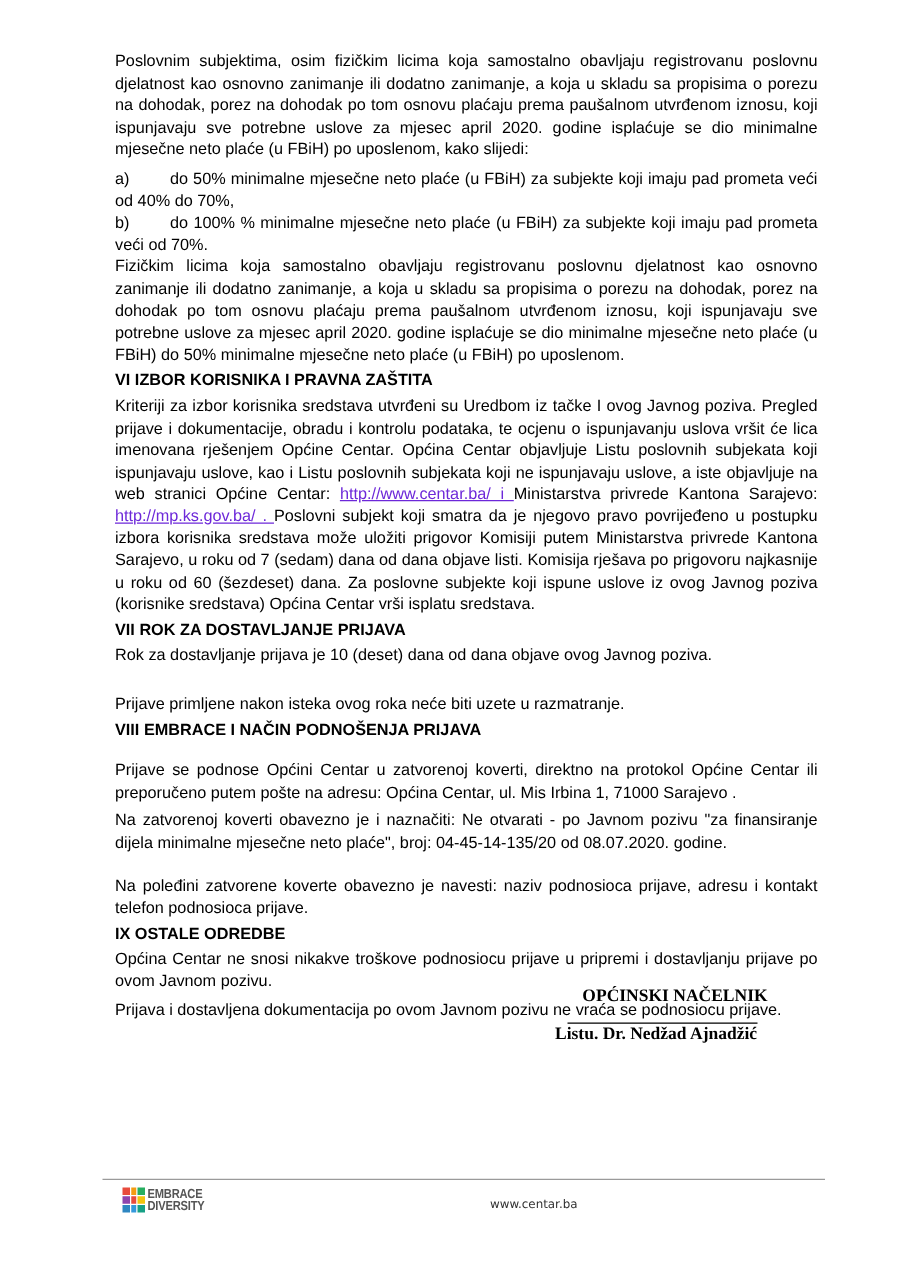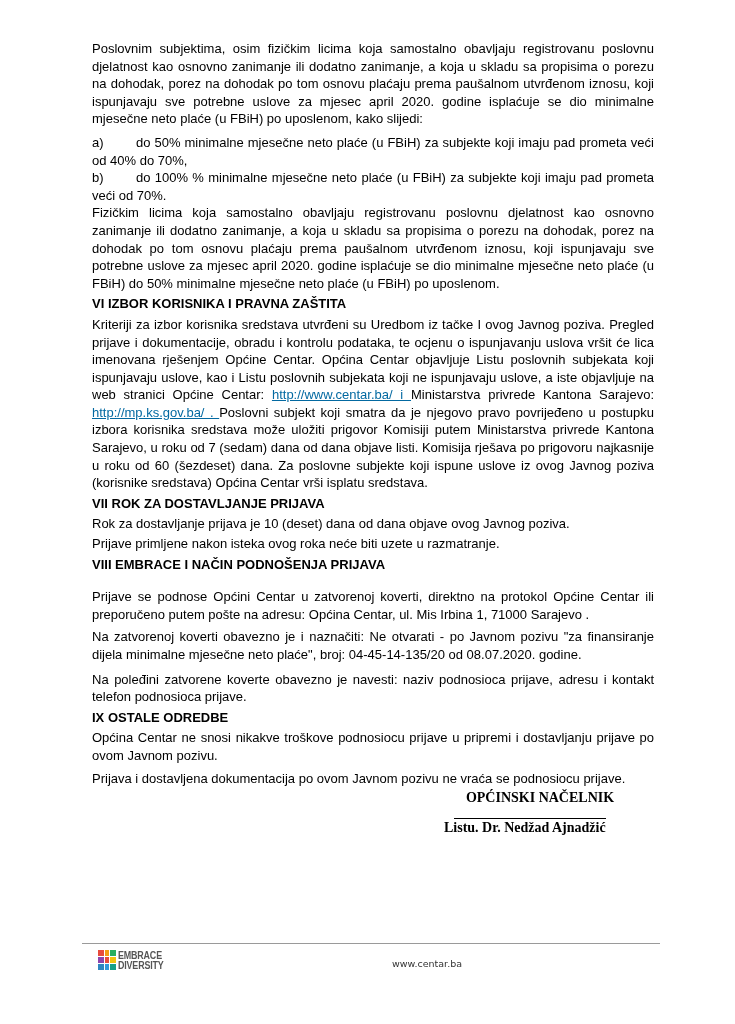--- a/index.html
+++ b/index.html
@@ -4,21 +4,21 @@
 <style>
   html, body { margin: 0; padding: 0; background: #ffffff; }
   body { width: 735px; height: 1024px; position: relative; overflow: hidden; }
   .page {
     position: absolute; left: 92px; top: 40px; width: 562px;
     font-family: Liberation Sans, sans-serif; font-size: 13px; line-height: 17.6px; color: #000;
   }
   .p { text-align: justify; margin: 0; }
   .gap { margin-top: 6px; }
   .h { font-weight: bold; margin: 3px 0 0 0; }
-  a.link { color: #0369a1; text-decoration: underline; }
+  a.link { color: #6d28d9; text-decoration: underline; }
   .sig { position: absolute; left: 440px; top: 790px; width: 190px;
     font-family: "Liberation Serif", serif; font-size: 14px; font-weight: bold; color: #000; }
   .sig-title { text-align: center; padding-left: 10px; }
   .sig-line { margin: 12px 0 0 14px; width: 152px; border-top: 1px solid #000; }
   .sig-name { margin-top: 1px; padding-left: 4px; }
   .footer-line { position: absolute; left: 82px; top: 943px; width: 578px; height: 1px; background: #9a9a9a; }
   .logo { position: absolute; left: 98px; top: 950px; display: flex; align-items: flex-start; }
   .logo-mark { display: grid; grid-template-columns: 6px 4px 6px; grid-template-rows: 6px 6px 6px; gap: 1px; margin-right: 2px; }
   .logo-text { font-family: "Liberation Sans", sans-serif; font-size: 10.5px; line-height: 10px; color: #555; letter-spacing: -0.2px; transform: scaleX(0.85); transform-origin: left; font-weight: bold; }
   .footer-url { position: absolute; left: 392px; top: 958px; font-family: "DejaVu Sans", sans-serif; font-size: 9.5px; color: #333; }
@@ -38,26 +38,26 @@
     </div>
   </div>
 
   <p class="p">Fizičkim licima koja samostalno obavljaju registrovanu poslovnu djelatnost kao osnovno zanimanje ili dodatno zanimanje, a koja u skladu sa propisima o porezu na dohodak, porez na dohodak po tom osnovu plaćaju prema paušalnom utvrđenom iznosu, koji ispunjavaju sve potrebne uslove za mjesec april 2020. godine isplaćuje se dio minimalne mjesečne neto plaće (u FBiH) do 50% minimalne mjesečne neto plaće (u FBiH) po uposlenom.</p>
 
   <p class="h">VI IZBOR KORISNIKA I PRAVNA ZAŠTITA</p>
   <p class="p gap" style="margin-top:3px;"><span>Kriteriji za izbor korisnika sredstava utvrđeni su Uredbom iz tačke I ovog Javnog poziva. Pregled prijave i dokumentacije, obradu i kontrolu podataka, te ocjenu o ispunjavanju uslova vršit će lica imenovana rješenjem Općine Centar. Općina Centar objavljuje Listu poslovnih subjekata koji ispunjavaju uslove, kao i Listu poslovnih subjekata koji ne ispunjavaju uslove, a iste objavljuje na web stranici Općine Centar: </span><a class="link">http://www.centar.ba/ i </a><span>Ministarstva privrede Kantona Sarajevo: </span><a class="link">http://mp.ks.gov.ba/ . </a><span>Poslovni subjekt koji smatra da je njegovo pravo povrijeđeno u postupku izbora korisnika sredstava može uložiti prigovor Komisiji putem Ministarstva privrede Kantona Sarajevo, u roku od 7 (sedam) dana od dana objave listi. Komisija rješava po prigovoru najkasnije u roku od 60 (šezdeset) dana. Za poslovne subjekte koji ispune uslove iz ovog Javnog poziva (korisnike sredstava) Općina Centar vrši isplatu sredstava.</span></p>
 
   <p class="h">VII ROK ZA DOSTAVLJANJE PRIJAVA</p>
   <p class="p" style="margin-top:3px;">Rok za dostavljanje prijava je 10 (deset) dana od dana objave ovog Javnog poziva.</p>
-  <p class="p" style="margin-top:2px;">Prijave primljene nakon isteka ovog roka neće biti uzete u razmatranje.</p>
+  <p class="p" style="margin-top:21px;">Prijave primljene nakon isteka ovog roka neće biti uzete u razmatranje.</p>
 
   <p class="h">VIII EMBRACE I NAČIN PODNOŠENJA PRIJAVA</p>
   <p class="p" style="margin-top:15px;">Prijave se podnose Općini Centar u zatvorenoj koverti, direktno na protokol Općine  Centar ili preporučeno putem pošte na adresu: Općina Centar, ul. Mis Irbina 1, 71000 Sarajevo .</p>
   <p class="p" style="margin-top:5px;">Na zatvorenoj koverti obavezno je i naznačiti: Ne otvarati - po Javnom pozivu "za finansiranje dijela minimalne mjesečne neto plaće", broj: 04-45-14-135/20 od 08.07.2020. godine.</p>
-  <p class="p" style="margin-top:7px;">Na poleđini zatvorene koverte obavezno je navesti: naziv podnosioca prijave, adresu i kontakt telefon podnosioca prijave.</p>
+  <p class="p" style="margin-top:17px;">Na poleđini zatvorene koverte obavezno je navesti: naziv podnosioca prijave, adresu i kontakt telefon podnosioca prijave.</p>
 
   <p class="h">IX OSTALE ODREDBE</p>
   <p class="p" style="margin-top:3px;">Općina Centar ne snosi nikakve troškove podnosiocu prijave u pripremi i dostavljanju prijave po ovom Javnom pozivu.</p>
   <p class="p" style="margin-top:5px;">Prijava i dostavljena dokumentacija po ovom Javnom pozivu ne vraća se podnosiocu prijave.</p>
 </div>
 
 <div class="sig">
   <div class="sig-title">OPĆINSKI NAČELNIK</div>
   <div class="sig-line"></div>
   <div class="sig-name">Listu. Dr. Nedžad Ajnadžić</div>

